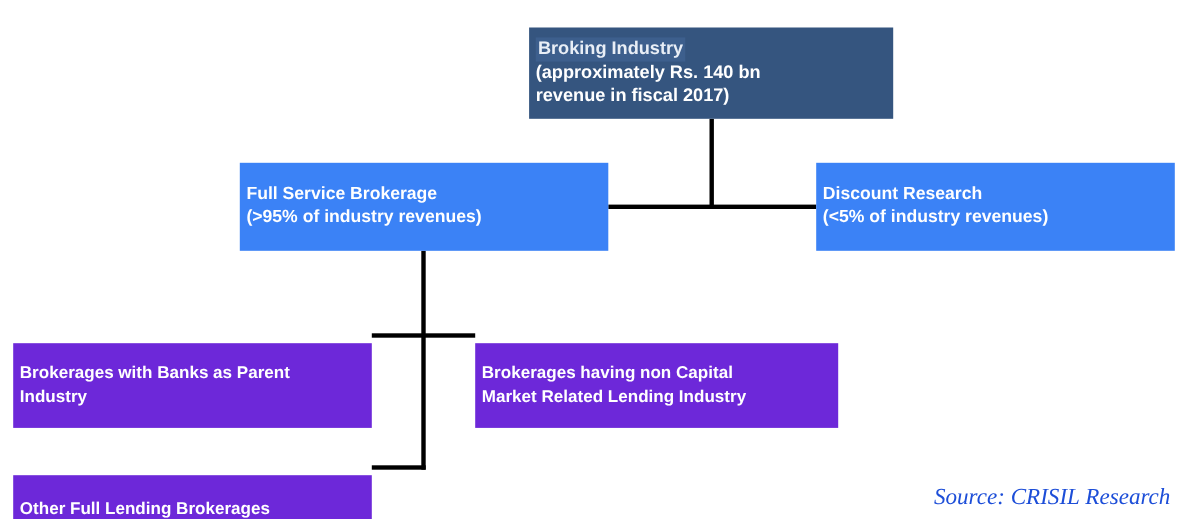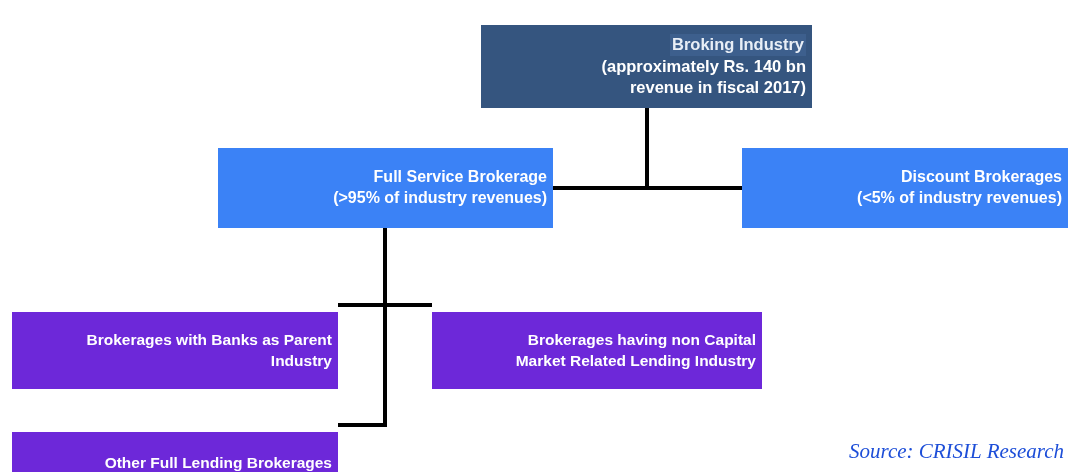--- a/index.html
+++ b/index.html
@@ -17,21 +17,21 @@
     background: #ffffff;
     overflow: hidden;
   }
 
   
   .node {
     position: absolute;
     box-sizing: border-box;
     display: flex;
     flex-direction: column;
-    align-items: flex-end;
+    align-items: flex-start;
     justify-content: center;
     text-align: center;
     color: #ffffff;
     font-weight: bold;
     line-height: 1.30;
     z-index: 3;
     padding: 2px 6px;
   }
   .node-root {
     background: #35557f;
@@ -99,21 +99,21 @@
     <span class="line2">(approximately  Rs. 140 bn</span>
     <span class="line2">revenue in fiscal 2017)</span>
   </div>
 
   <div class="node node-branch" style="left:218px; top:148px; width:335px; height:80px;">
     <span>Full Service Brokerage</span>
     <span class="line2">(&gt;95% of industry revenues)</span>
   </div>
 
   <div class="node node-branch" style="left:742px; top:148px; width:326px; height:80px;">
-    <span>Discount Brokerages</span>
+    <span>Discount Research</span>
     <span class="line2">(&lt;5% of industry revenues)</span>
   </div>
 
   <div class="node node-leaf" style="left:12px; top:268px; width:326px; height:77px;">
     <span>Brokerages with Banks as Parent</span>
     <span class="line2">Industry</span>
   </div>
 
   <div class="node node-leaf" style="left:432px; top:268px; width:330px; height:77px;">
     <span>Brokerages having non Capital</span>

